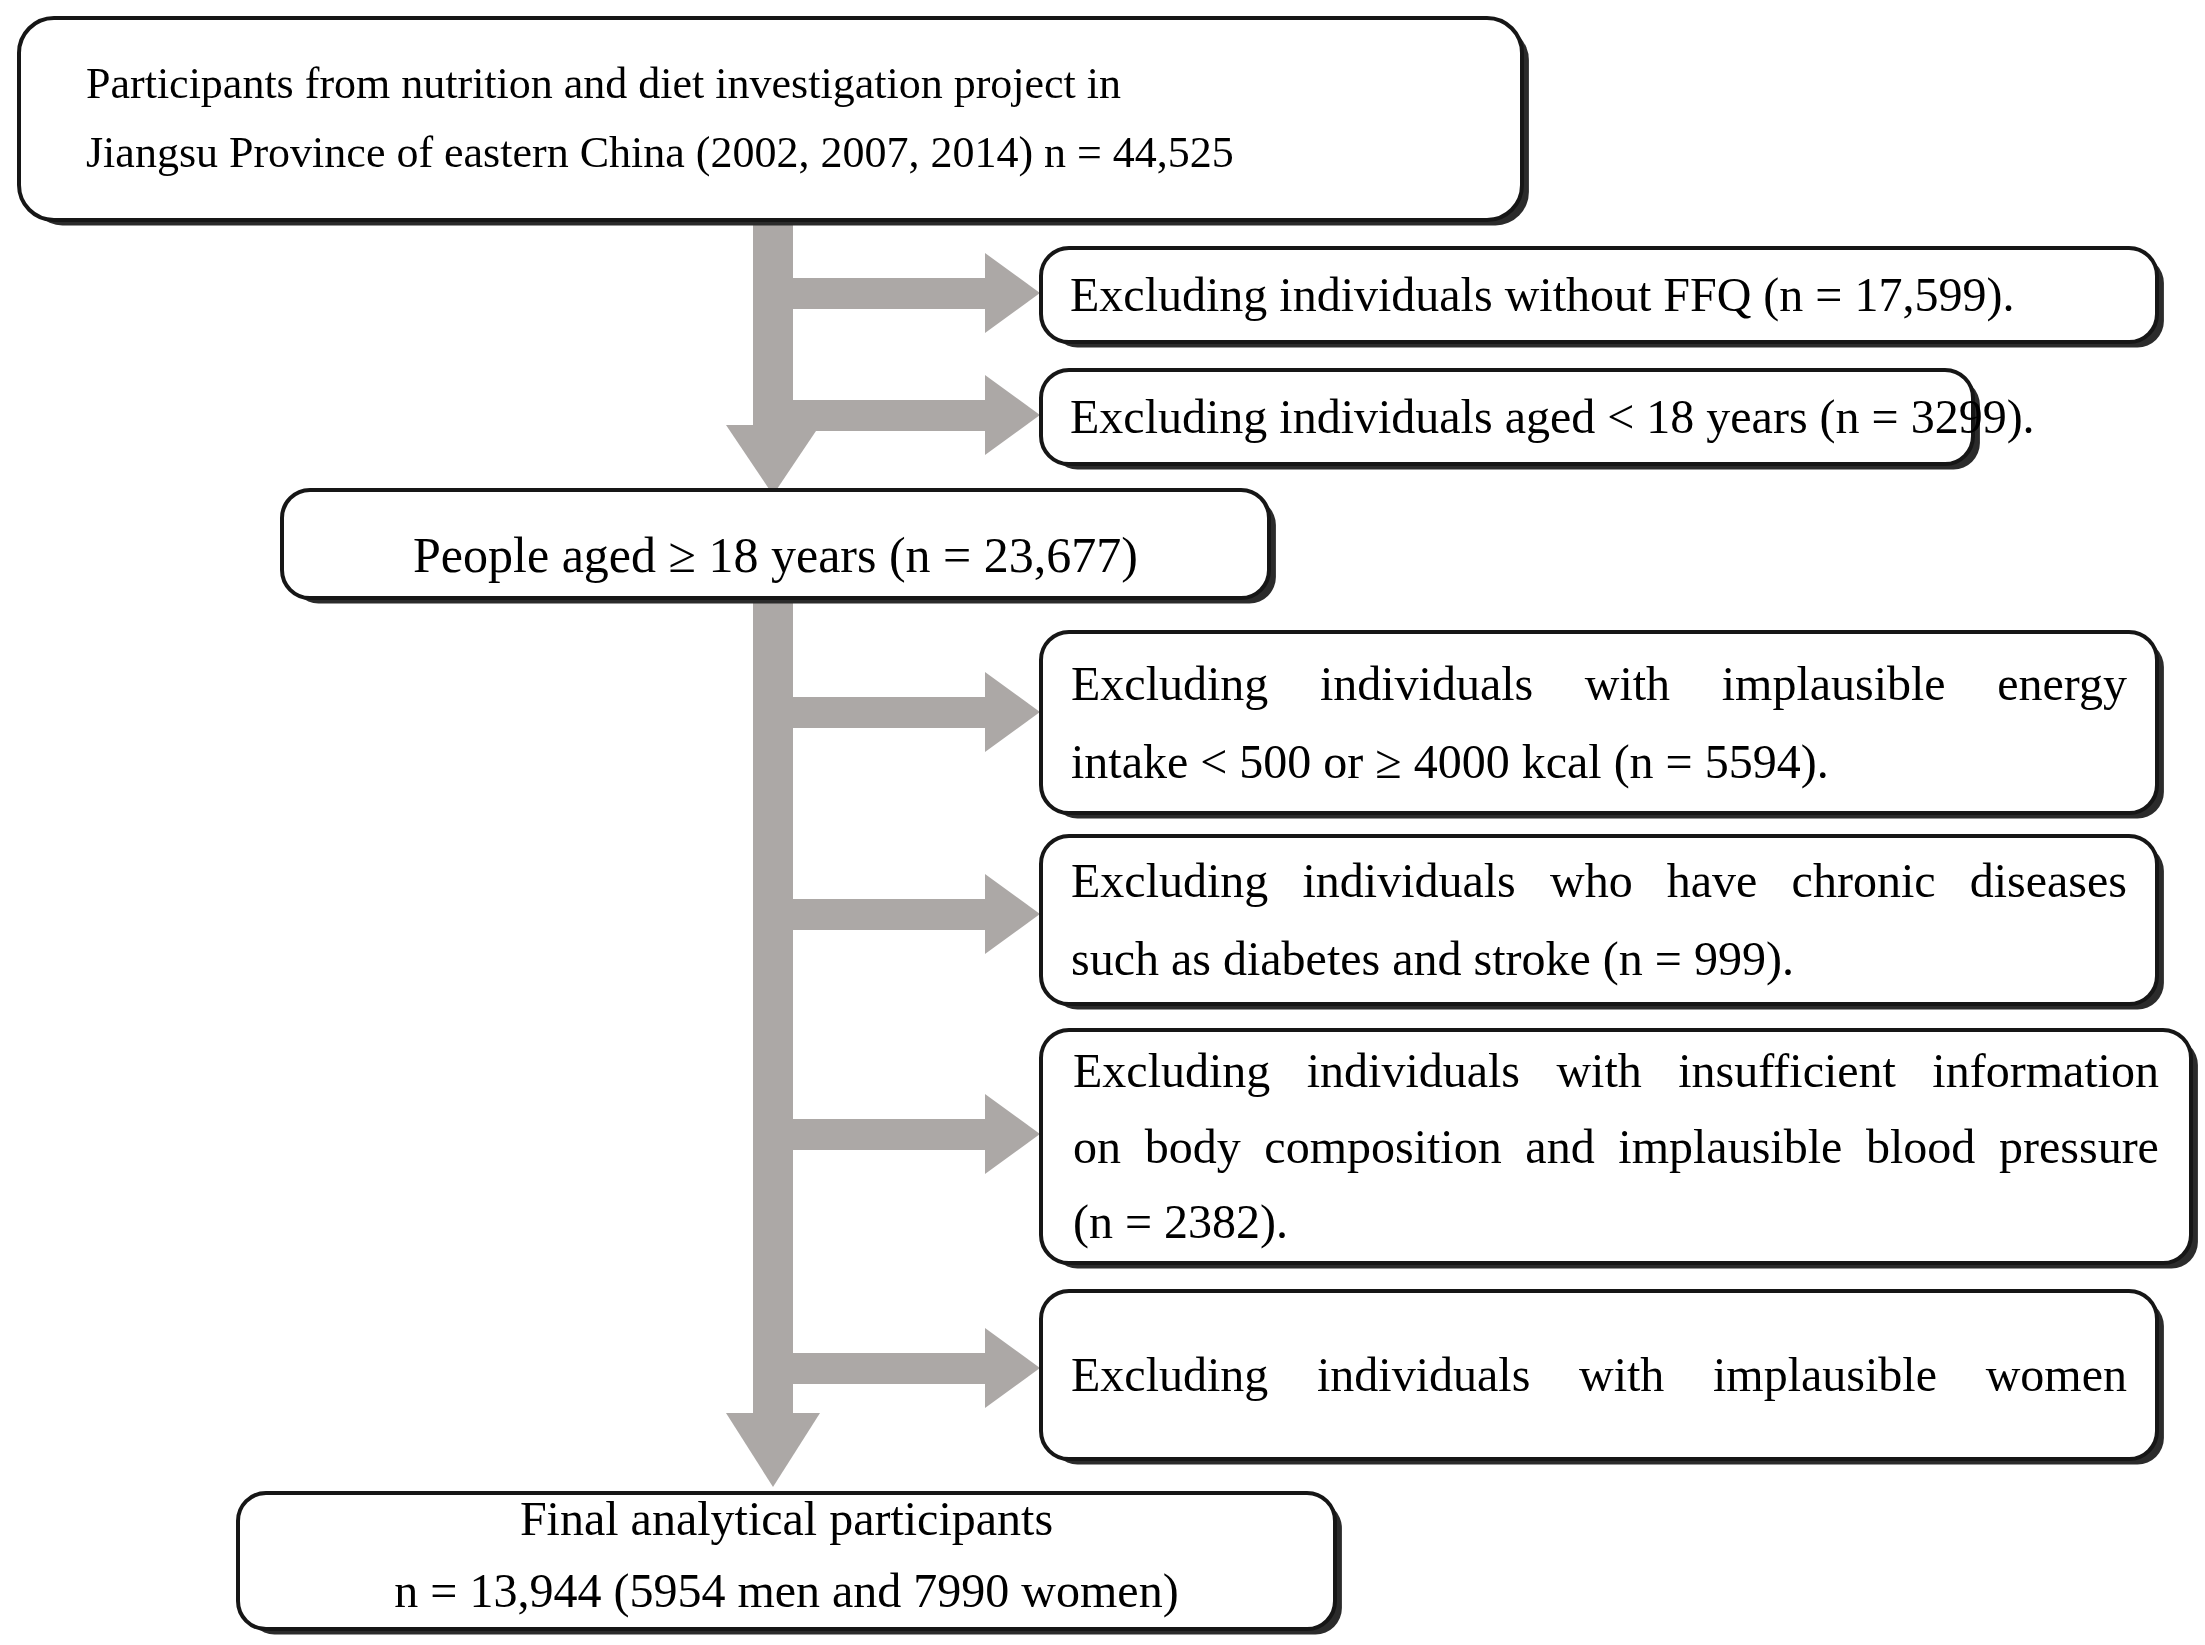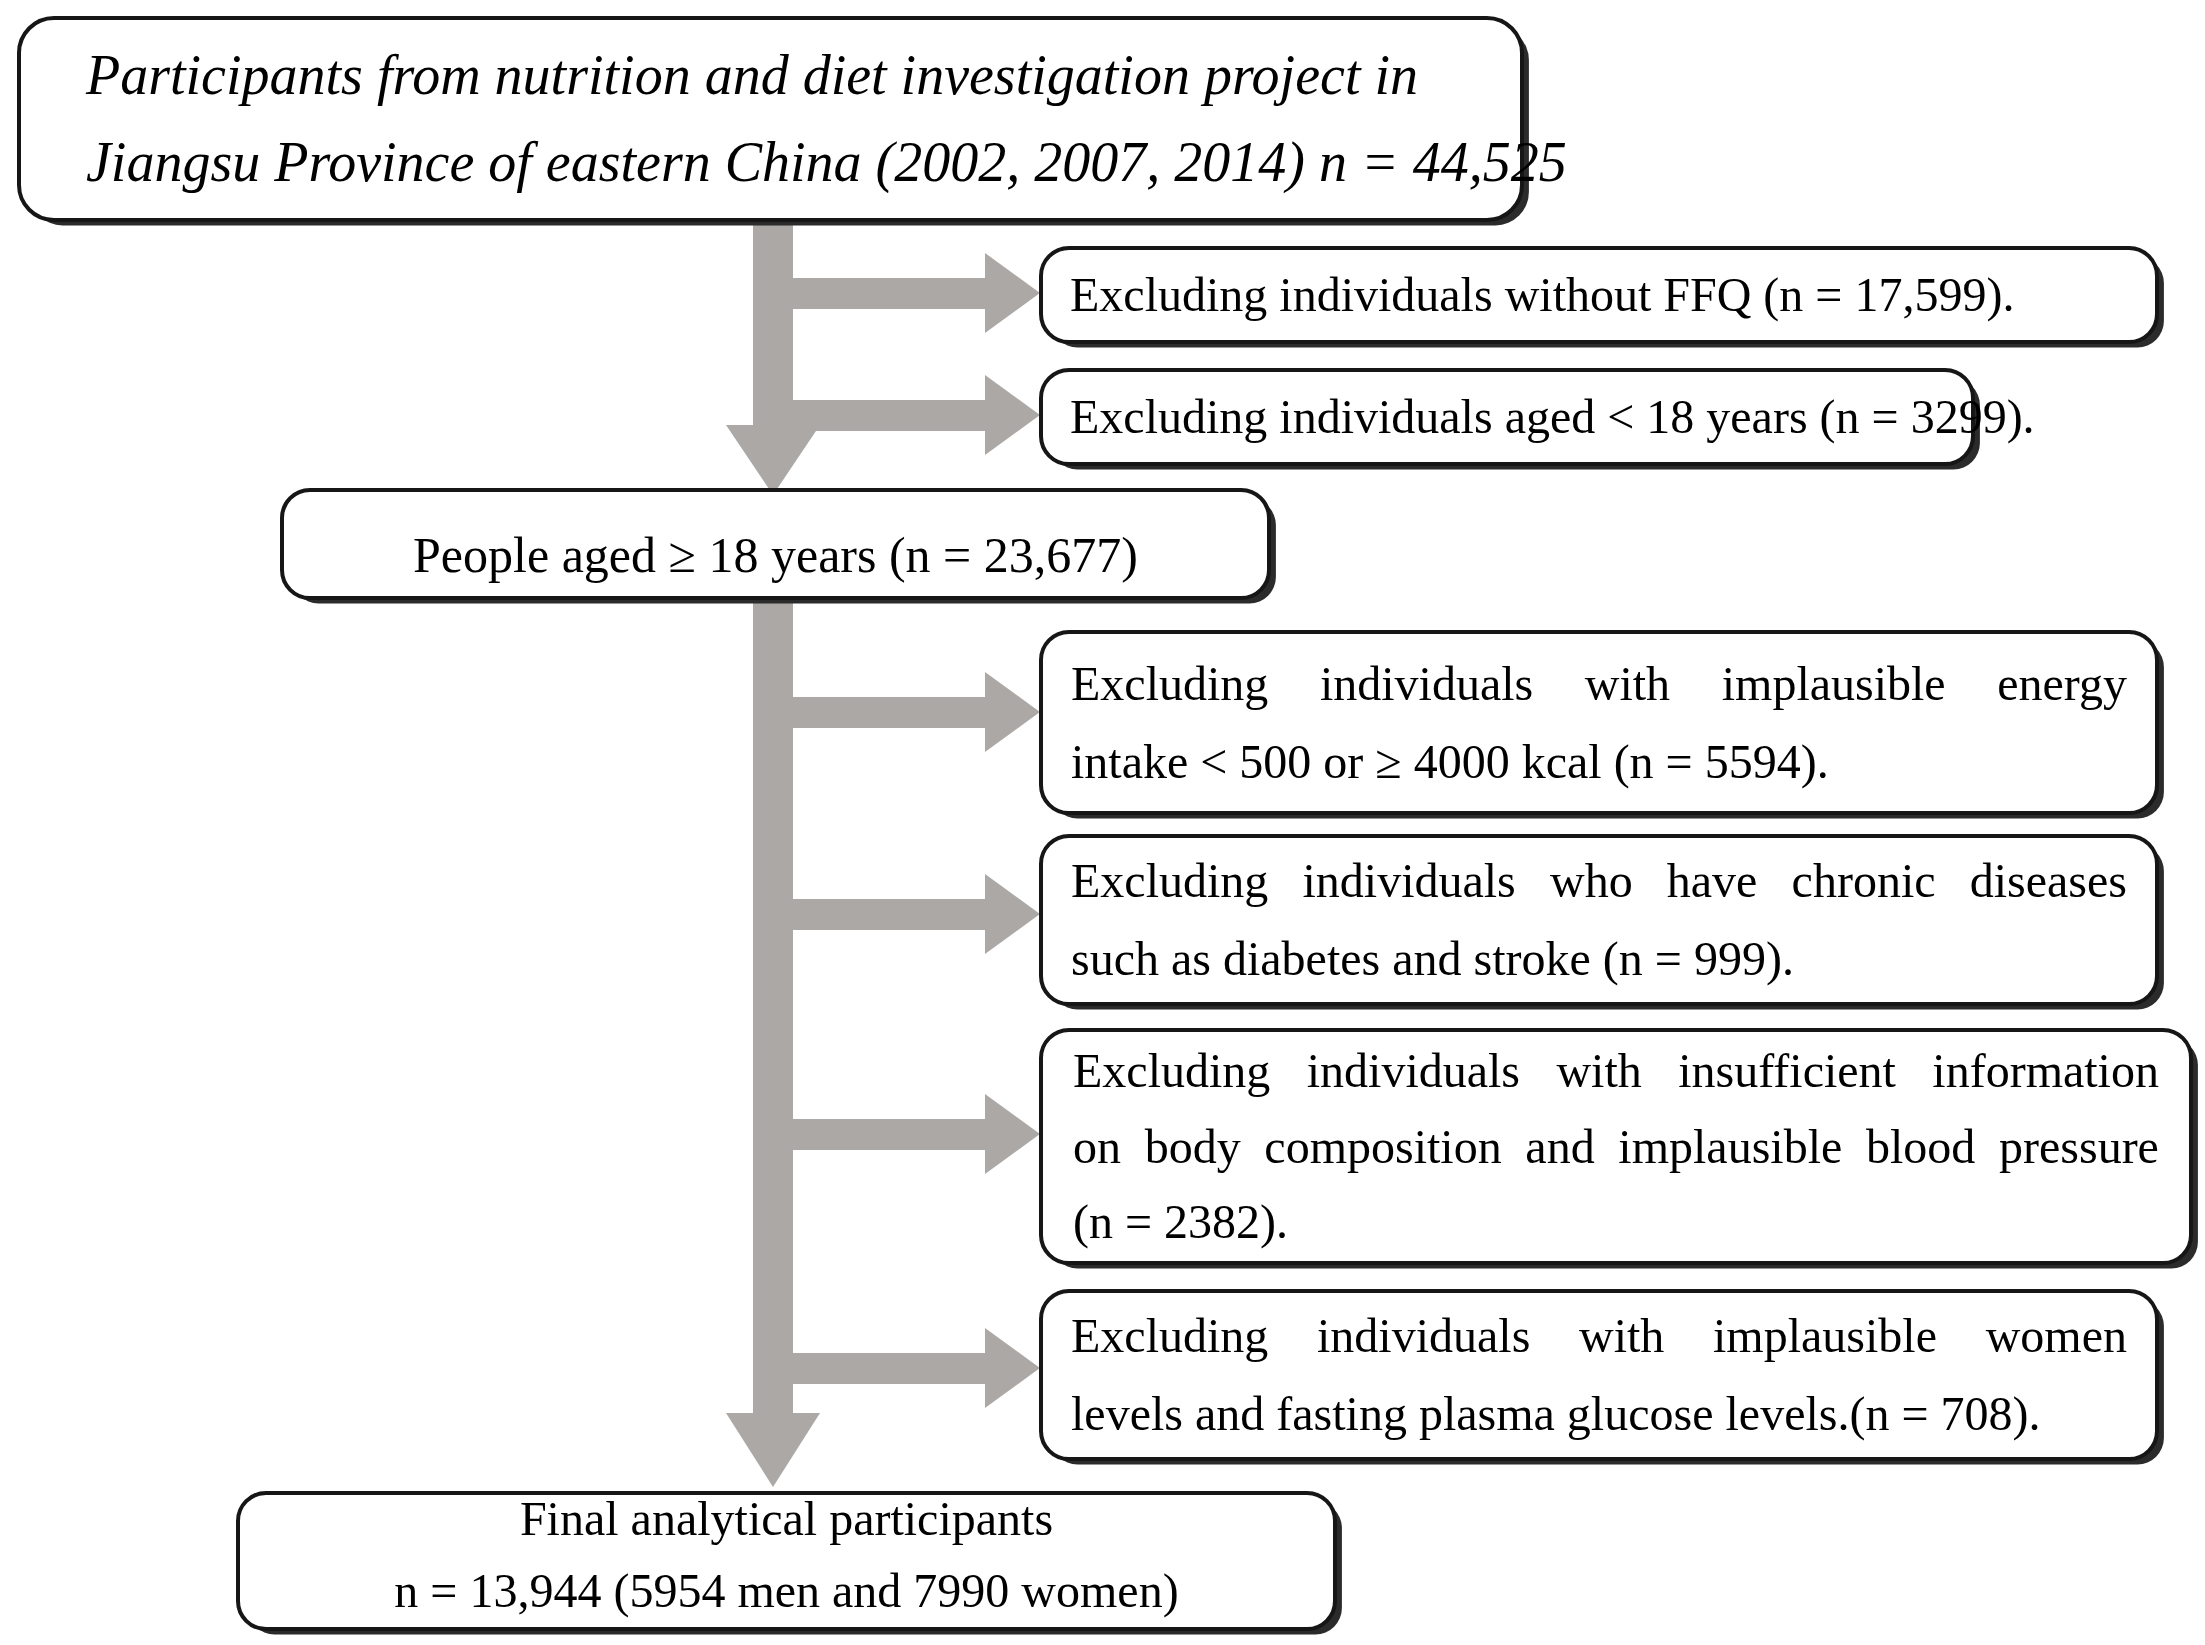--- a/index.html
+++ b/index.html
@@ -69,21 +69,21 @@
 
   <div class="shaft" style="left:767px;top:899px;width:222px;height:31px;"></div>
   <div class="head right" style="left:985px;top:874px;"></div>
 
   <div class="shaft" style="left:767px;top:1119px;width:222px;height:31px;"></div>
   <div class="head right" style="left:985px;top:1094px;"></div>
 
   <div class="shaft" style="left:767px;top:1353px;width:222px;height:31px;"></div>
   <div class="head right" style="left:985px;top:1328px;"></div>
 
-  <div class="box" style="left:17px;top:15.6px;width:1507px;height:206px;border-radius:37px;font-size:56px;line-height:1.55;padding:0 36px 0 65px;font-style:italic;">
+  <div class="box" style="left:17px;top:15.6px;width:1507px;height:206px;border-radius:37px;font-size:44px;line-height:1.55;padding:0 36px 0 65px;">
       <div class="line">Participants from nutrition and diet investigation project in</div>
       <div class="line">Jiangsu Province of eastern China (2002, 2007, 2014) n = 44,525</div>
     </div>
 
   <div class="box" style="left:1039px;top:246px;width:1120px;height:98px;padding:16px 27px;">
       <div class="line">Excluding individuals without FFQ (n = 17,599).</div>
     </div>
 
   <div class="box" style="left:1039px;top:368px;width:936px;height:98px;padding:0 27px;">
       <div class="line">Excluding individuals aged &lt; 18 years (n = 3299).</div>
@@ -137,21 +137,20 @@
     </div>
 
   <div class="box" style="left:1039px;top:1289px;width:1120px;height:172px;padding:0 28px;">
       <div class="line justified">
         <span>Excluding</span>
         <span>individuals</span>
         <span>with</span>
         <span>implausible</span>
         <span>women</span>
       </div>
-      <div class="line">levels and fasting plasma glucose levels.(n = 708).</div>
     </div>
 
   <div class="box center" style="left:236px;top:1491px;width:1101px;height:140px;font-size:48px;line-height:1.5;">
       <div class="line">Final analytical participants</div>
       <div class="line">n = 13,944 (5954 men and 7990 women)</div>
     </div>
 
 </div>
 
 

